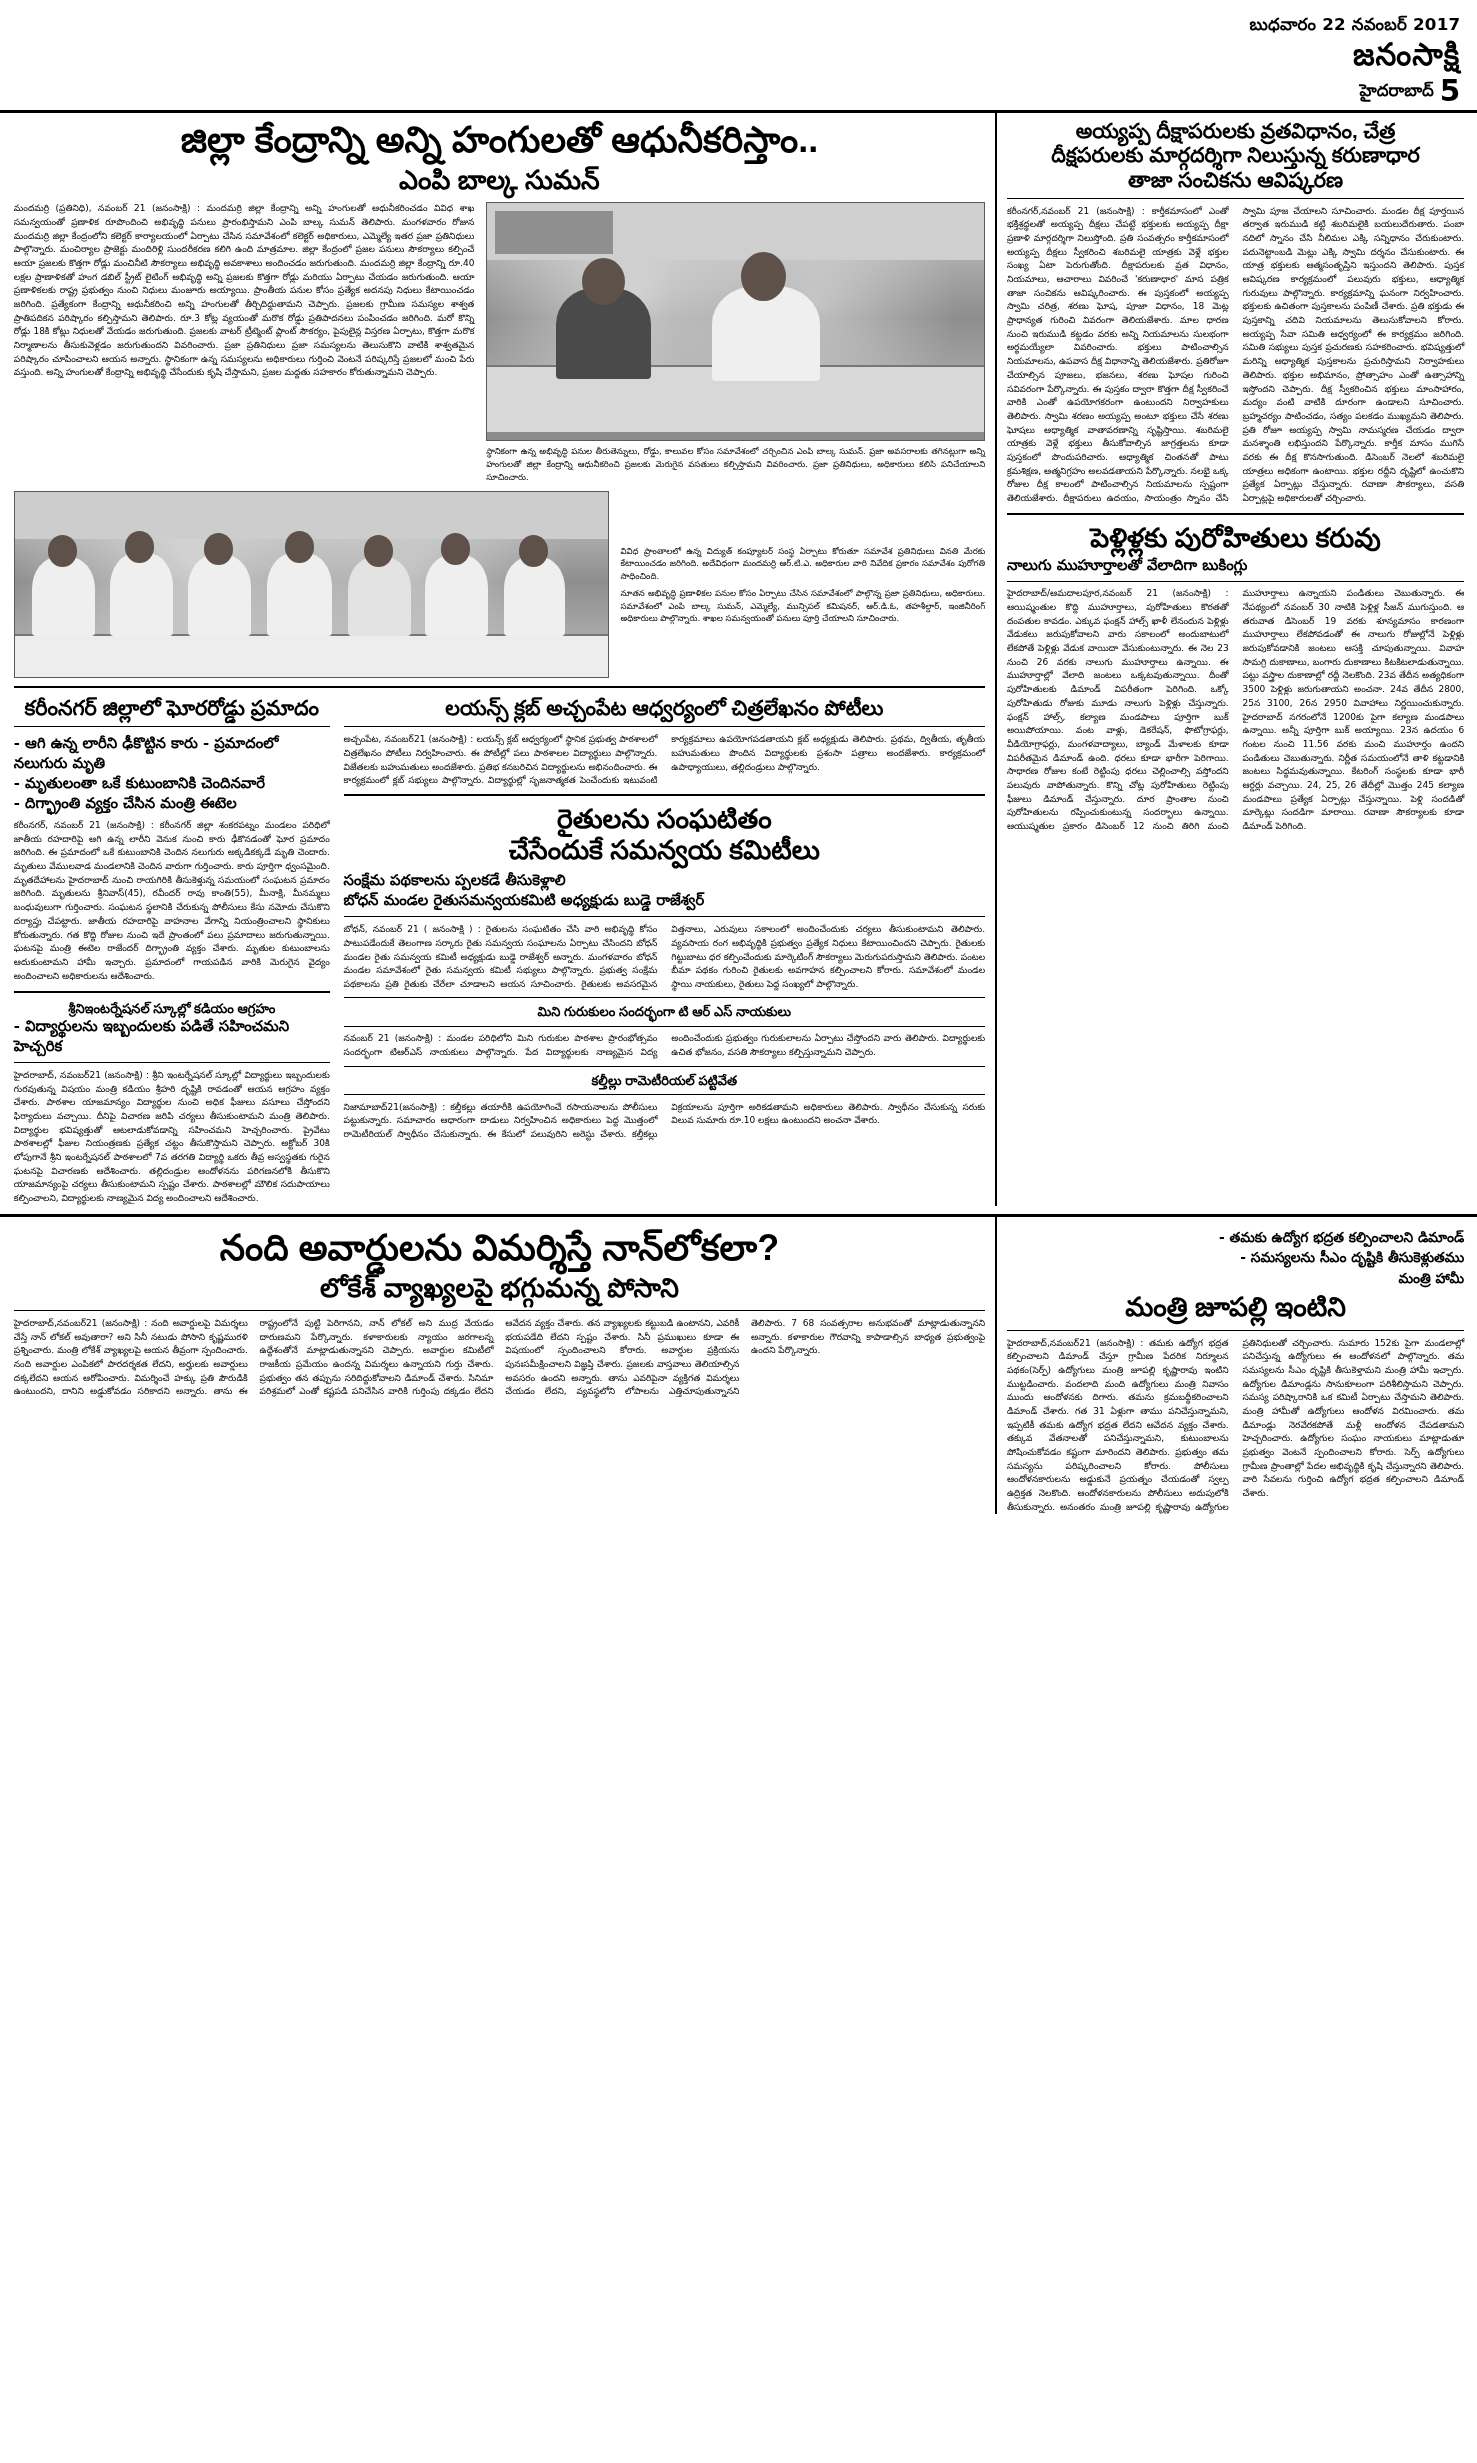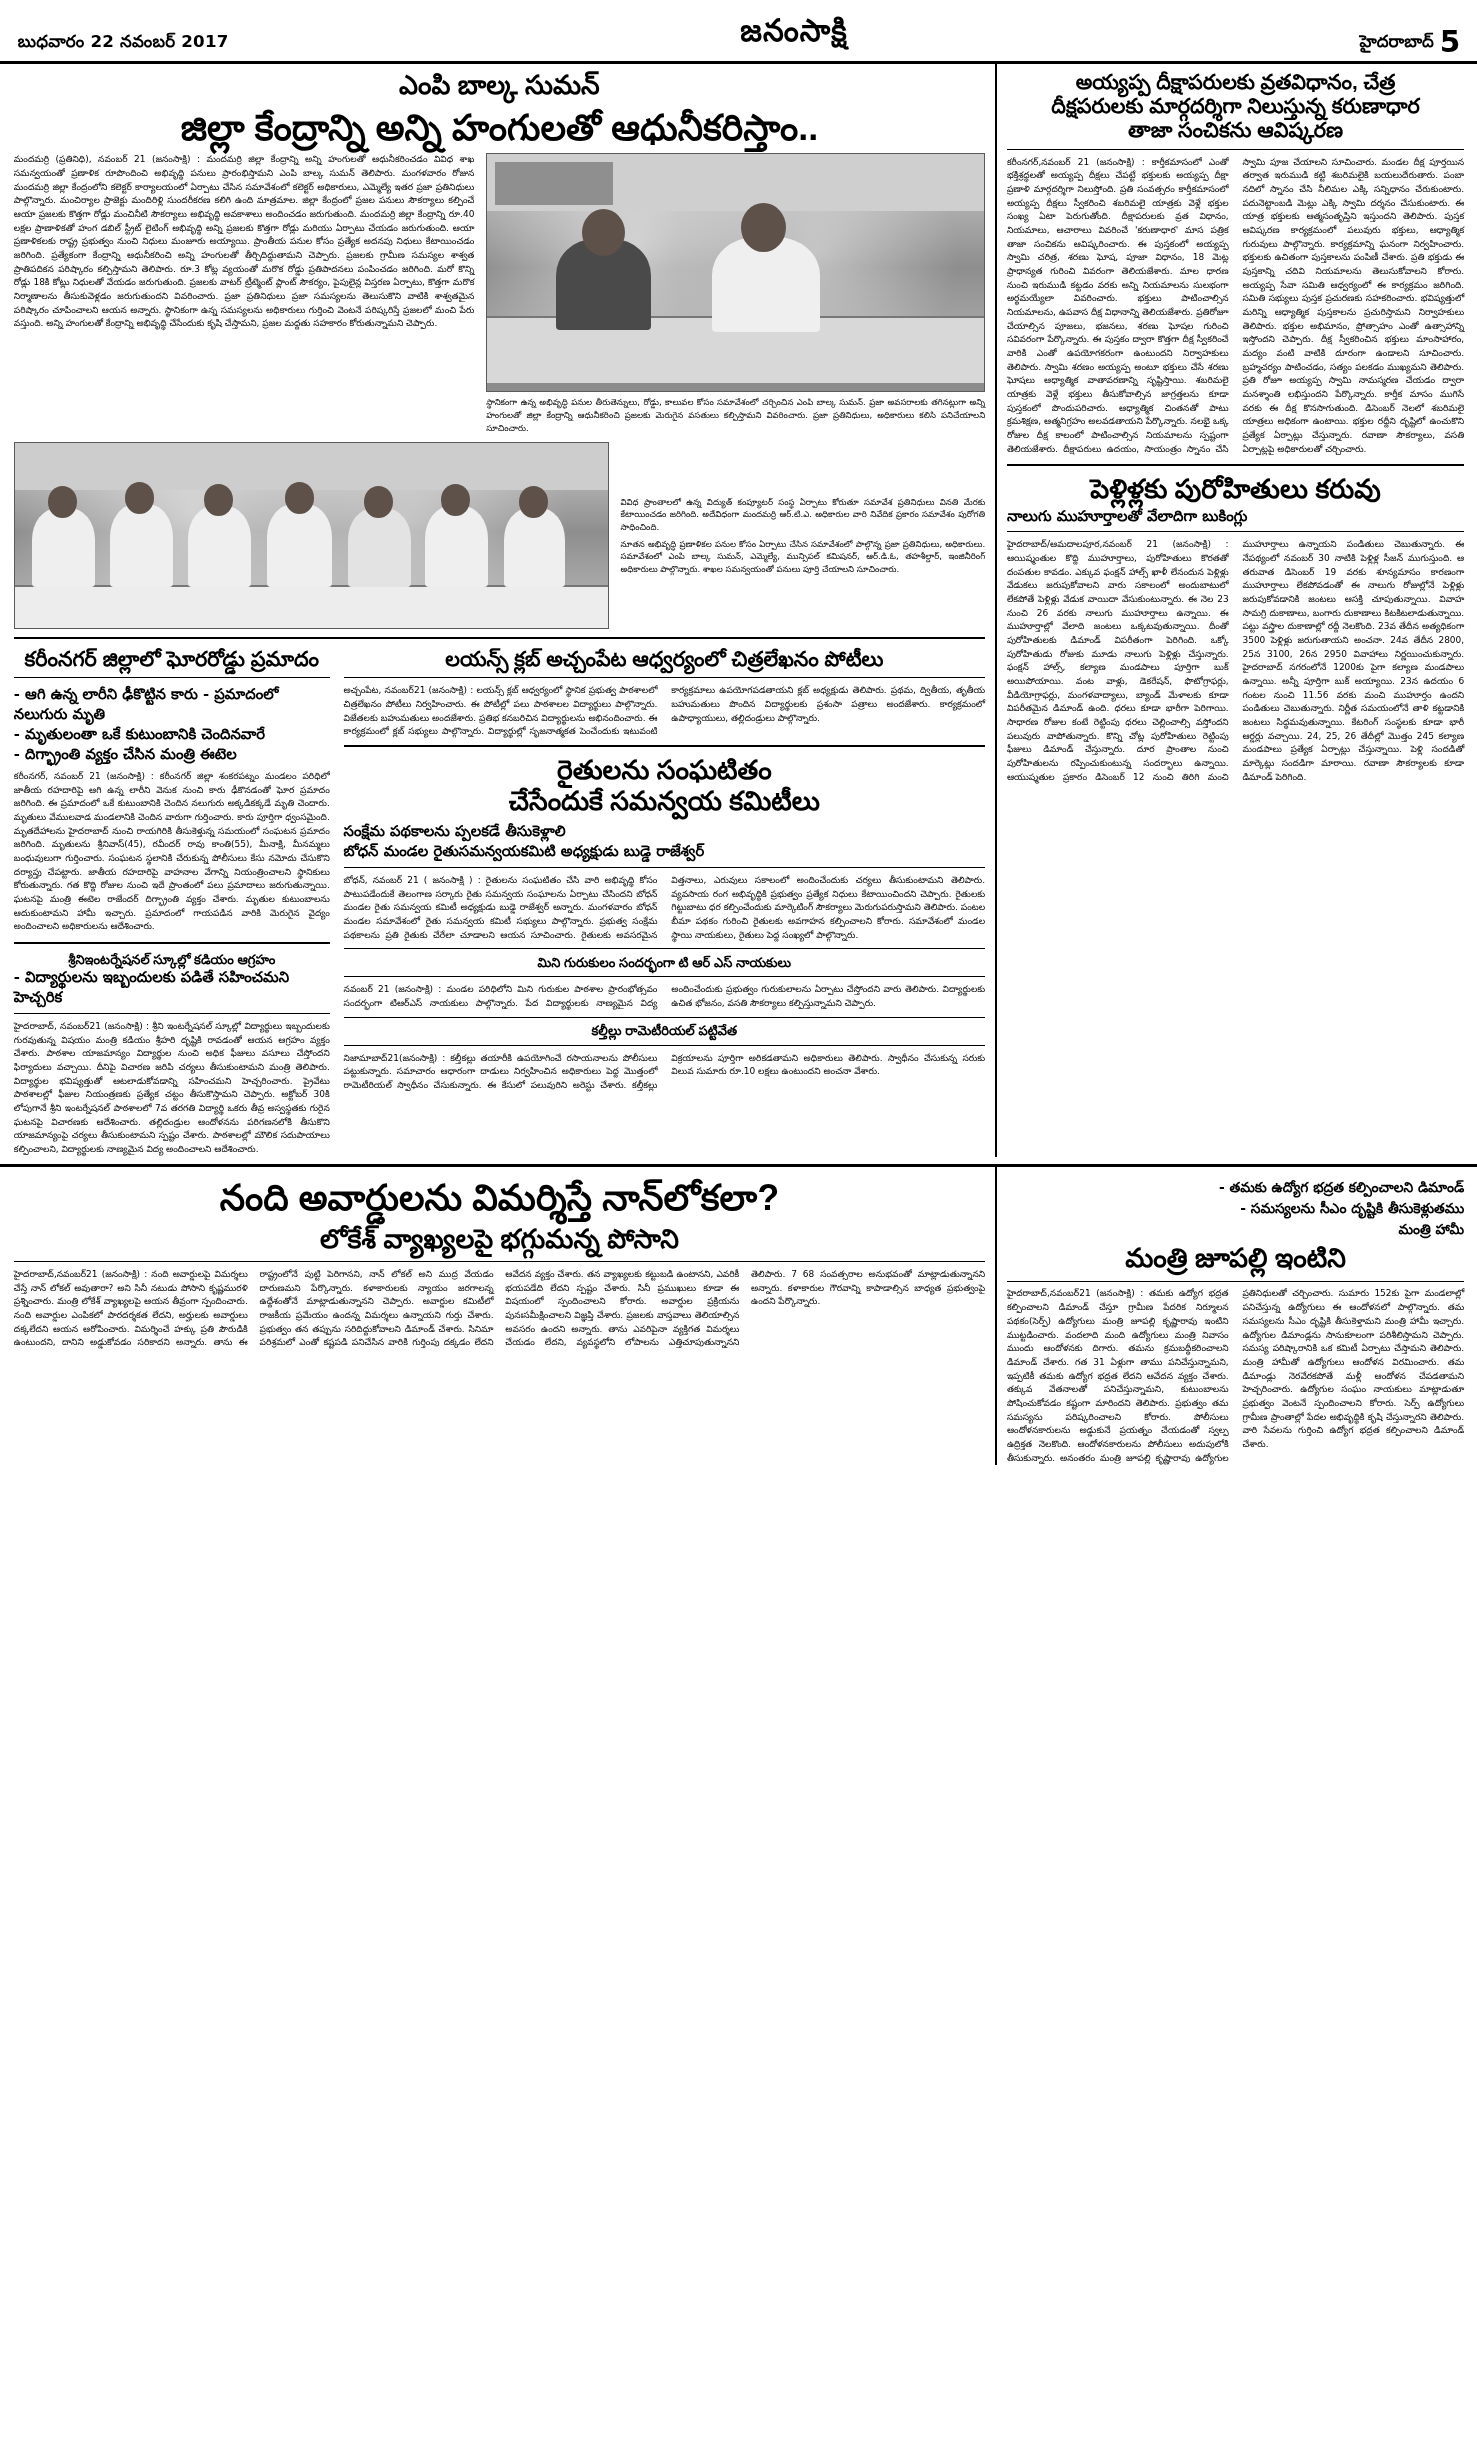--- a/index.html
+++ b/index.html
@@ -11,20 +11,21 @@
     color:#000;
     overflow:hidden;
   }
   .page { position:relative; width:1478px; height:2464px; padding:0; }
 
   
   .masthead {
     display:flex; align-items:flex-end; justify-content:space-between;
     padding:13.8px 17.7px 5.9px 17.7px;
     border-bottom:3px solid #000;
+    flex-direction:column;
   }
   .mh-date { font-size:16.7px; font-weight:bold; letter-spacing:0.2px; }
   .mh-logo { font-size:29.6px; font-weight:bold; letter-spacing:1px; }
   .mh-logo .paper-mark { display:inline-block; transform:scaleY(1.05); }
   .mh-right { font-size:16.7px; font-weight:bold; display:flex; align-items:flex-end; gap:5.9px;}
   .mh-right .pageno { font-size:29.6px; font-weight:bold; line-height:.85; }
 
   
   .body-wrap { display:flex; width:1478px; }
   .col-left { width:995px; padding:5.9px 9.9px 0 13.8px; }
@@ -97,22 +98,22 @@
     <div class="mh-right">
       <span>హైదరాబాద్</span>
       <span class="pageno">5</span>
     </div>
   </div>
 
   <div class="body-wrap">
 
     <div class="col-left">
 
+      <div class="te-head h1 mb4">జిల్లా కేంద్రాన్ని అన్ని హంగులతో ఆధునీకరిస్తాం..</div>
       <div class="te-head h2 mb6">ఎంపి బాల్క సుమన్</div>
-      <div class="te-head h1 mb4">జిల్లా కేంద్రాన్ని అన్ని హంగులతో ఆధునీకరిస్తాం..</div>
 
       <div style="display:flex; gap:11.8px; align-items:flex-start;">
         <div style="width:48%;">
           <div class="body-txt">
             <span class="dateline">మందమర్రి (ప్రతినిధి), నవంబర్ 21 (జనంసాక్షి) :</span>
             <span>మందమర్రి జిల్లా కేంద్రాన్ని అన్ని హంగులతో ఆధునీకరించడం వివిధ శాఖ సమన్వయంతో ప్రణాళిక రూపొందించి అభివృద్ధి పనులు ప్రారంభిస్తామని ఎంపి బాల్క సుమన్ తెలిపారు. మంగళవారం రోజున మందమర్రి జిల్లా కేంద్రంలోని కలెక్టర్ కార్యాలయంలో ఏర్పాటు చేసిన సమావేశంలో కలెక్టర్ అధికారులు, ఎమ్మెల్యే ఇతర ప్రజా ప్రతినిధులు పాల్గొన్నారు. మంచిర్యాల ప్రాజెక్టు మందిరిళ్లి సుందరీకరణ కలిగి ఉంది మాత్రమాల. జిల్లా కేంద్రంలో ప్రజల పనులు సౌకర్యాలు కల్పించే ఆయా ప్రజలకు కొత్తగా రోడ్లు మంచినీటి సౌకర్యాలు అభివృద్ధి అవకాశాలు అందించడం జరుగుతుంది. మందమర్రి జిల్లా కేంద్రాన్ని రూ.40 లక్షల ప్రాణాళికతో హంగ డబిల్ స్ట్రీట్ లైటింగ్ అభివృద్ధి అన్ని ప్రజలకు కొత్తగా రోడ్లు మరియు ఏర్పాటు చేయడం జరుగుతుంది. ఆయా ప్రణాళికలకు రాష్ట్ర ప్రభుత్వం నుంచి నిధులు మంజూరు అయ్యాయి. ప్రాంతీయ పనుల కోసం ప్రత్యేక అదనపు నిధులు కేటాయించడం జరిగింది. ప్రత్యేకంగా కేంద్రాన్ని ఆధునీకరించి అన్ని హంగులతో తీర్చిదిద్దుతామని చెప్పారు. ప్రజలకు గ్రామీణ సమస్యల శాశ్వత ప్రాతిపదికన పరిష్కారం కల్పిస్తామని తెలిపారు. రూ.3 కోట్ల వ్యయంతో మరొక రోడ్డు ప్రతిపాదనలు పంపించడం జరిగింది. మరో కొన్ని రోడ్లు 18కి కోట్లు నిధులతో వేయడం జరుగుతుంది. ప్రజలకు వాటర్ ట్రీట్మెంట్ ప్లాంట్ సౌకర్యం, పైపులైన్ల విస్తరణ ఏర్పాటు, కొత్తగా మరొక నిర్మాణాలను తీసుకువెళ్లడం జరుగుతుందని వివరించారు. ప్రజా ప్రతినిధులు ప్రజా సమస్యలను తెలుసుకొని వాటికి శాశ్వతమైన పరిష్కారం చూపించాలని ఆయన అన్నారు. స్థానికంగా ఉన్న సమస్యలను అధికారులు గుర్తించి వెంటనే పరిష్కరిస్తే ప్రజలలో మంచి పేరు వస్తుంది. అన్ని హంగులతో కేంద్రాన్ని అభివృద్ధి చేసేందుకు కృషి చేస్తామని, ప్రజల మద్దతు సహకారం కోరుతున్నామని చెప్పారు.</span>
           </div>
         </div>
         <div style="width:52%;">
           <div class="photo p1">

